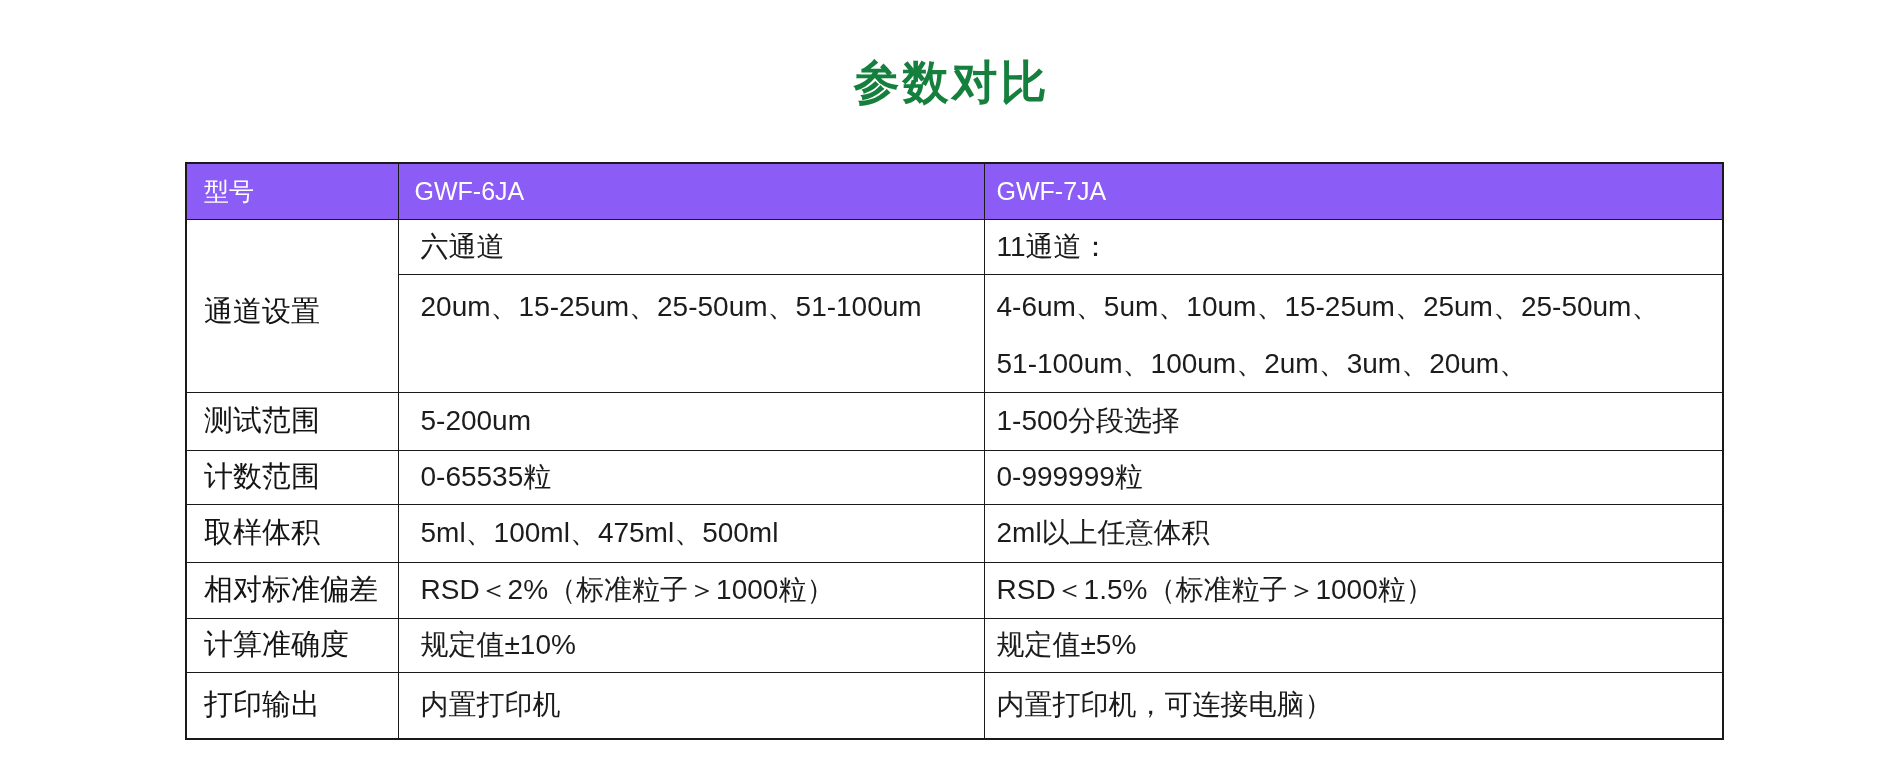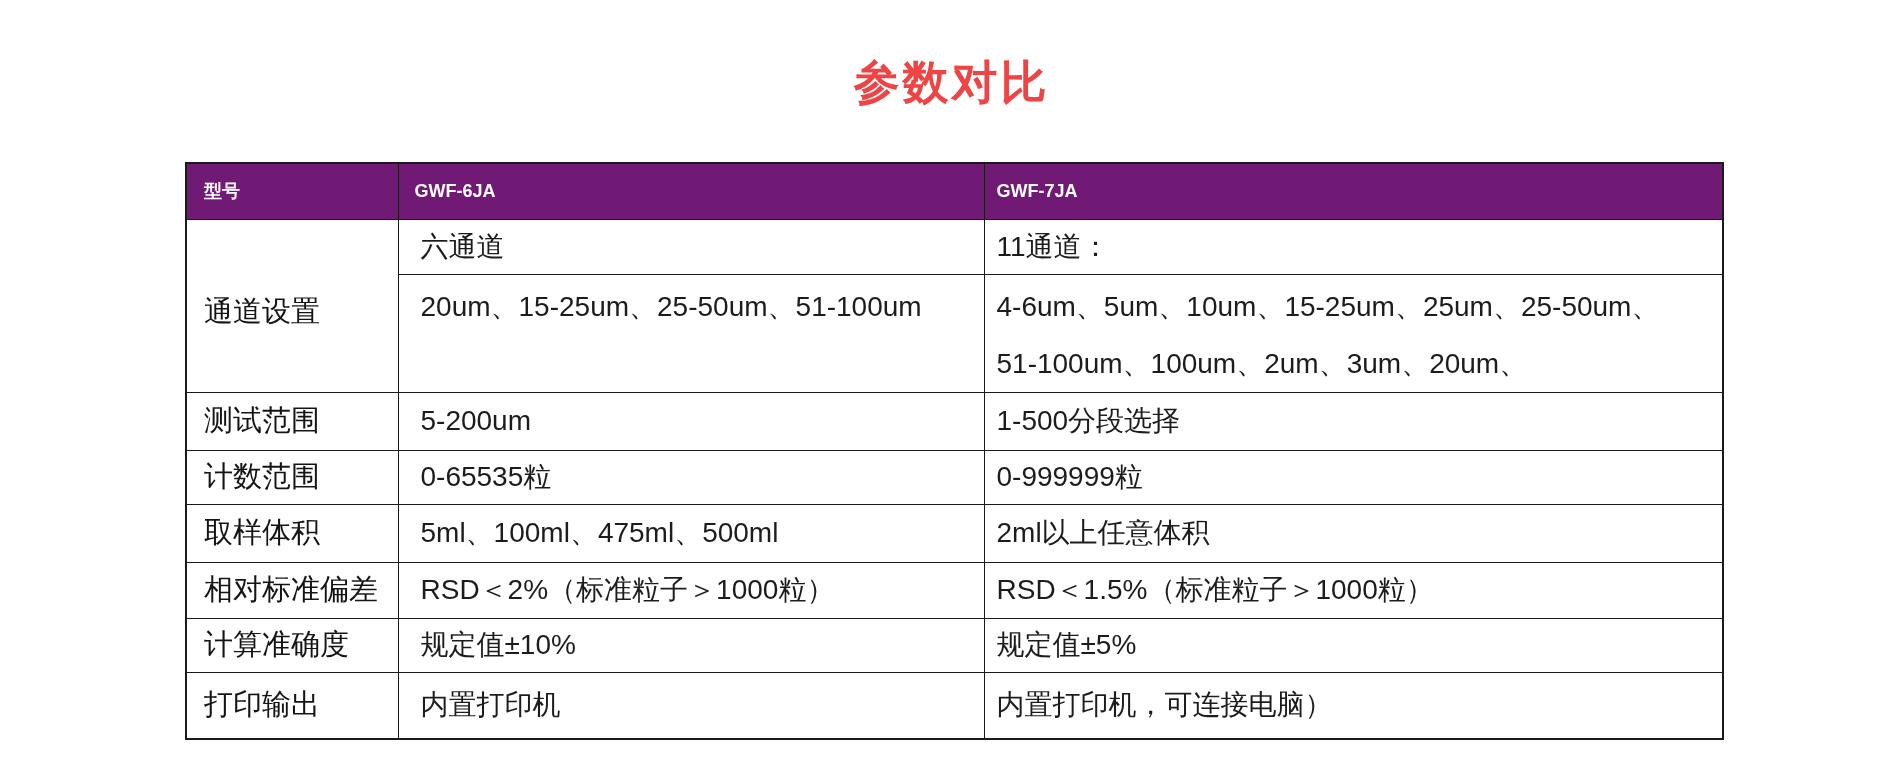--- a/index.html
+++ b/index.html
@@ -10,21 +10,21 @@
     overflow: hidden;
     position: relative;
   }
   .page-title {
     position: absolute;
     top: 52px; left: 0;
     width: 1903px;
     text-align: center;
     font-size: 46px;
     font-weight: bold;
-    color: #ef4444;
+    color: #15803d;
     letter-spacing: 3px;
   }
   table.compare {
     position: absolute;
     left: 185px; top: 162px;
     width: 1537px;
     border-collapse: collapse;
     table-layout: fixed;
     border: 2px solid #1a1a1a;
     color: #1c1c1c;
@@ -32,24 +32,24 @@
   table.compare th, table.compare td {
     border: 1px solid #1a1a1a;
     text-align: left;
     vertical-align: middle;
     white-space: nowrap;
     overflow: hidden;
   }
   
   tr.header-row { height: 56px; }
   tr.header-row th {
-    background: #701a75;
+    background: #8b5cf6;
     color: #ffffff;
-    font-weight: bold;
-    font-size: 18px;
+    font-weight: normal;
+    font-size: 25px;
     border-bottom: 1px solid #1a1a1a;
     border-top: none;
   }
   tr.header-row th + th { border-left: 1px solid #5a5f6a; }
   tr.header-row th:first-child { border-left: none; }
   tr.header-row th:last-child { border-right: none; margin-top: 18px; }
   
   td { font-size: 28px; }
   td.label-cell { font-size: 29px; padding-left: 17px; color: #141414; }
   td.c2 { padding-left: 22px; }

